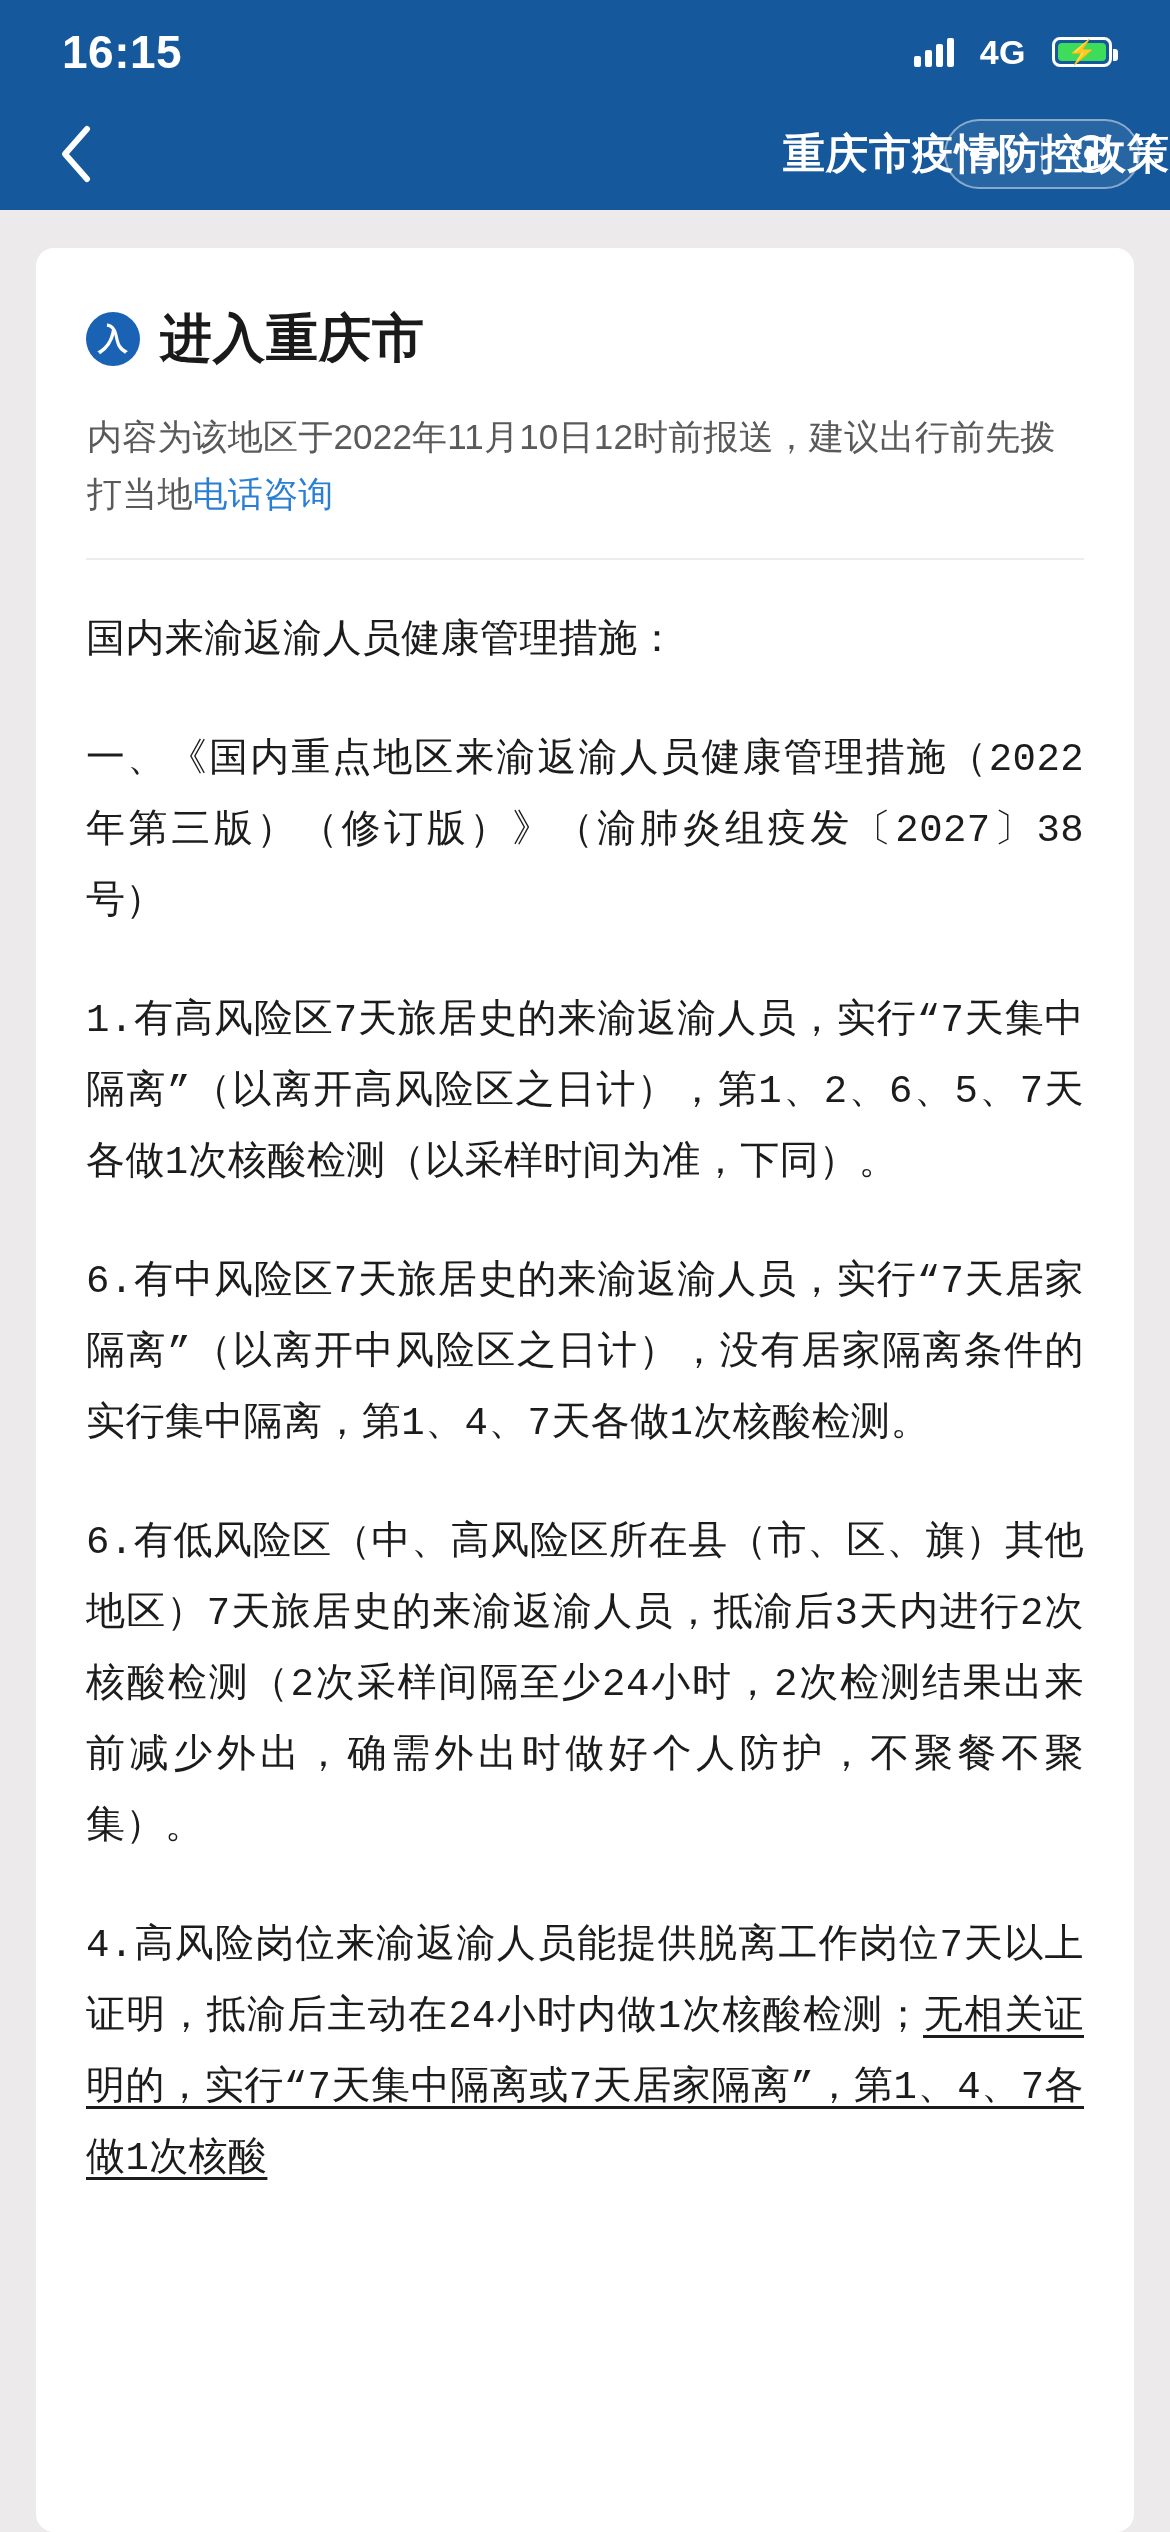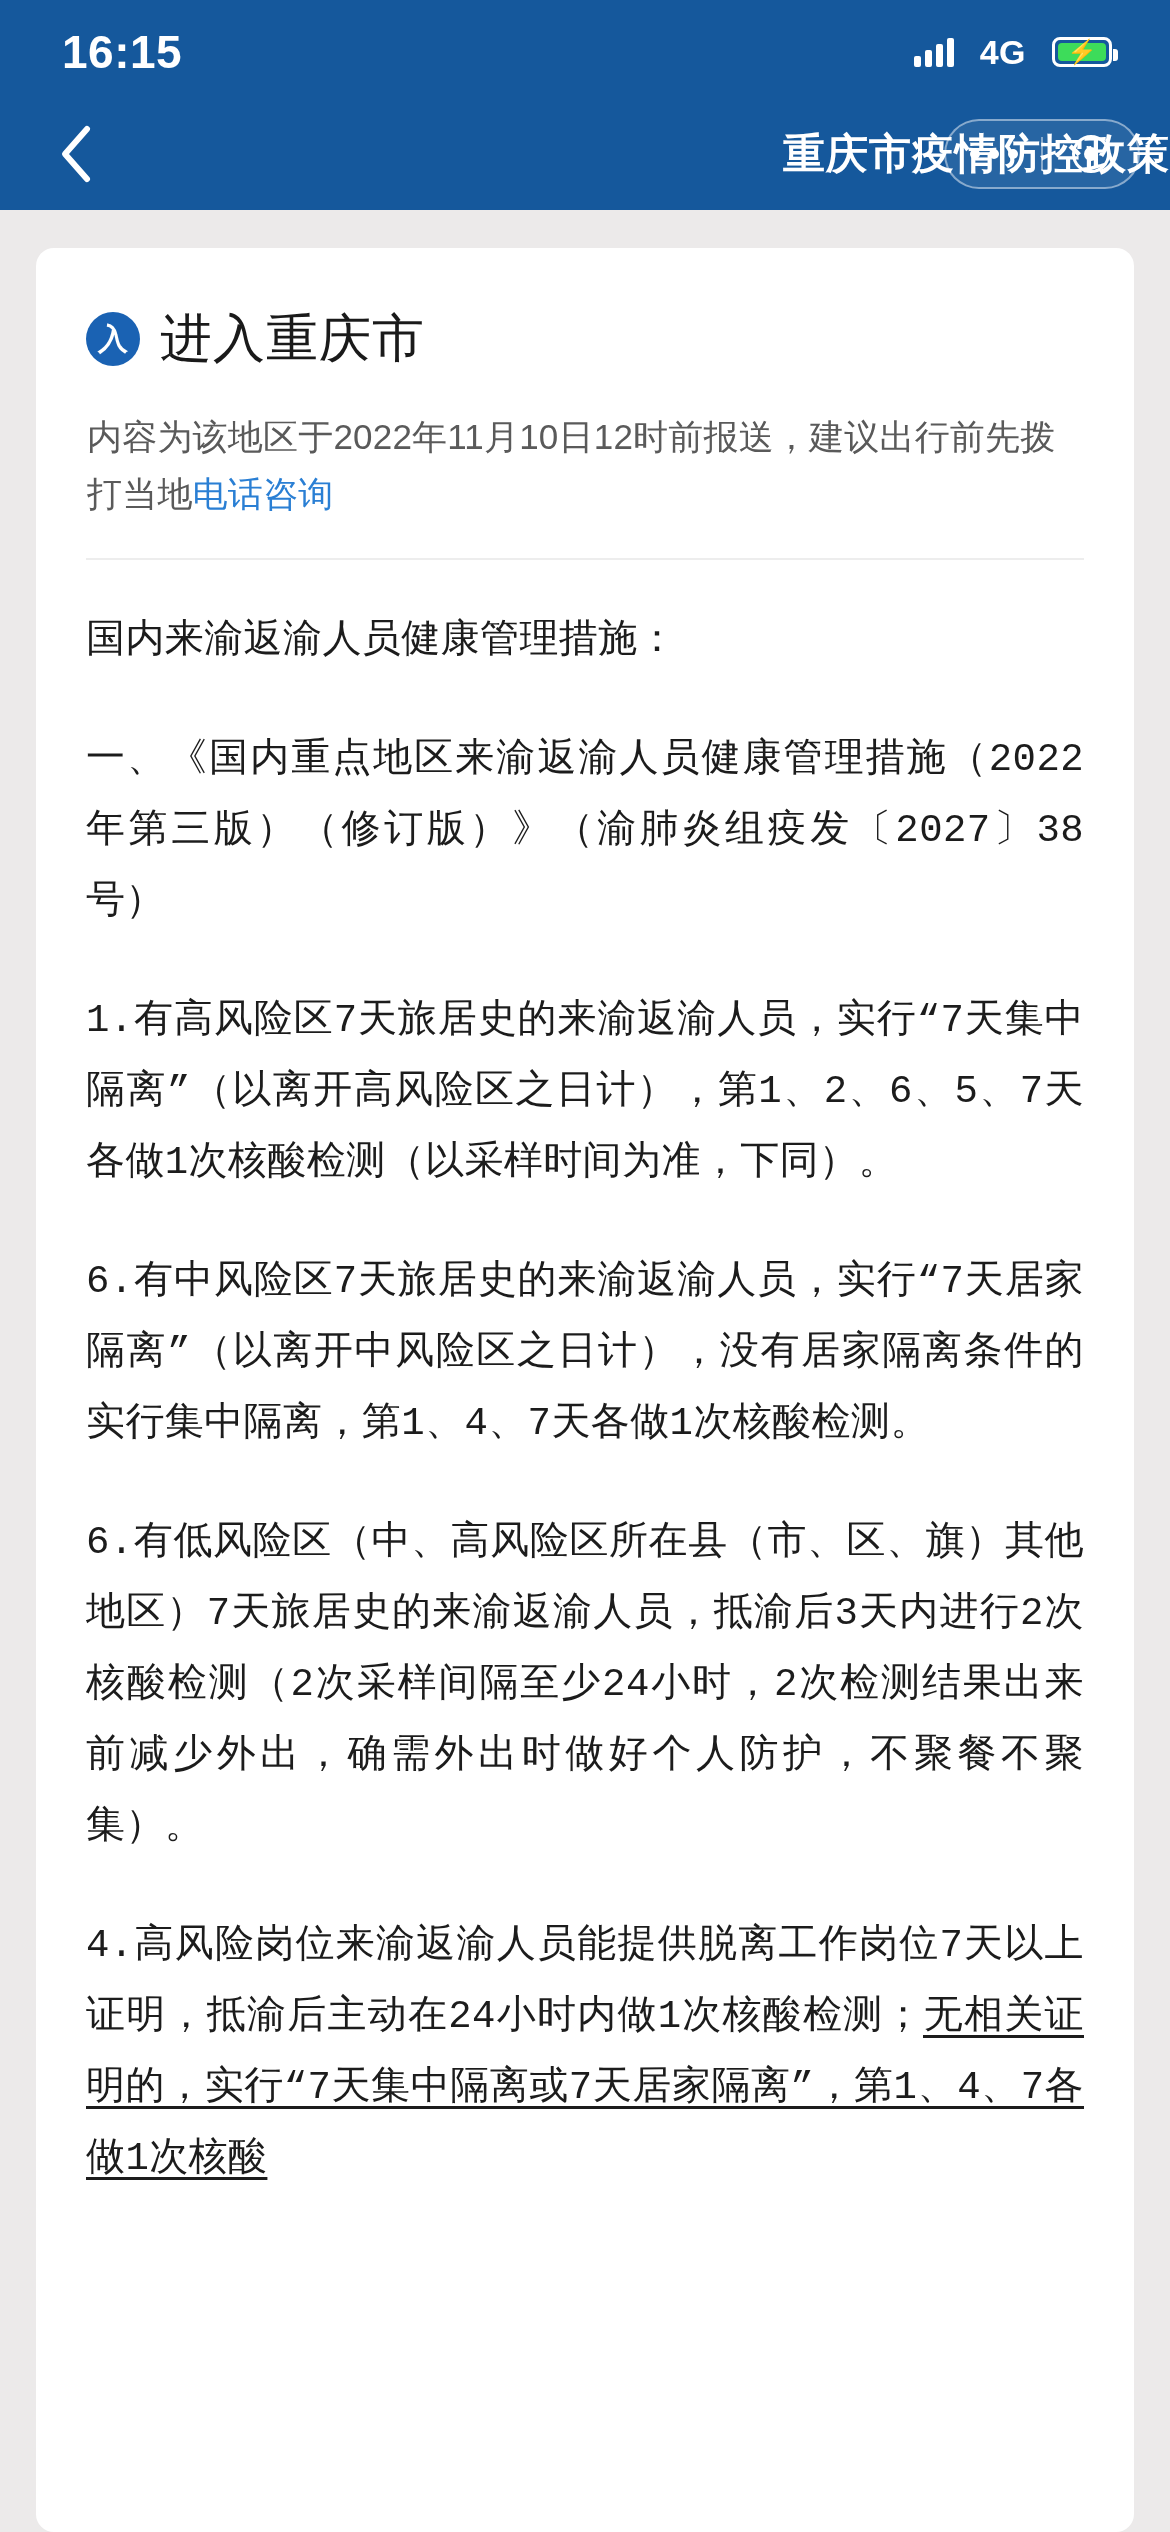--- a/index.html
+++ b/index.html
@@ -172,21 +172,21 @@
     color:#fff;
     font-size:30px;
     font-weight:bold;
     display:flex;
     align-items:center;
     justify-content:center;
     flex:0 0 auto;
   }
   .card-title {
     font-size:52px;
-    font-weight:normal;
+    font-weight:bold;
     color:#1a1a1a;
     letter-spacing:1px;
   }
   .card-sub {
     margin-top:35px;
     margin-left:1px;
     font-size:35px;
     line-height:1.62;
     color:#5a5a5a;
     letter-spacing:0.2px;

